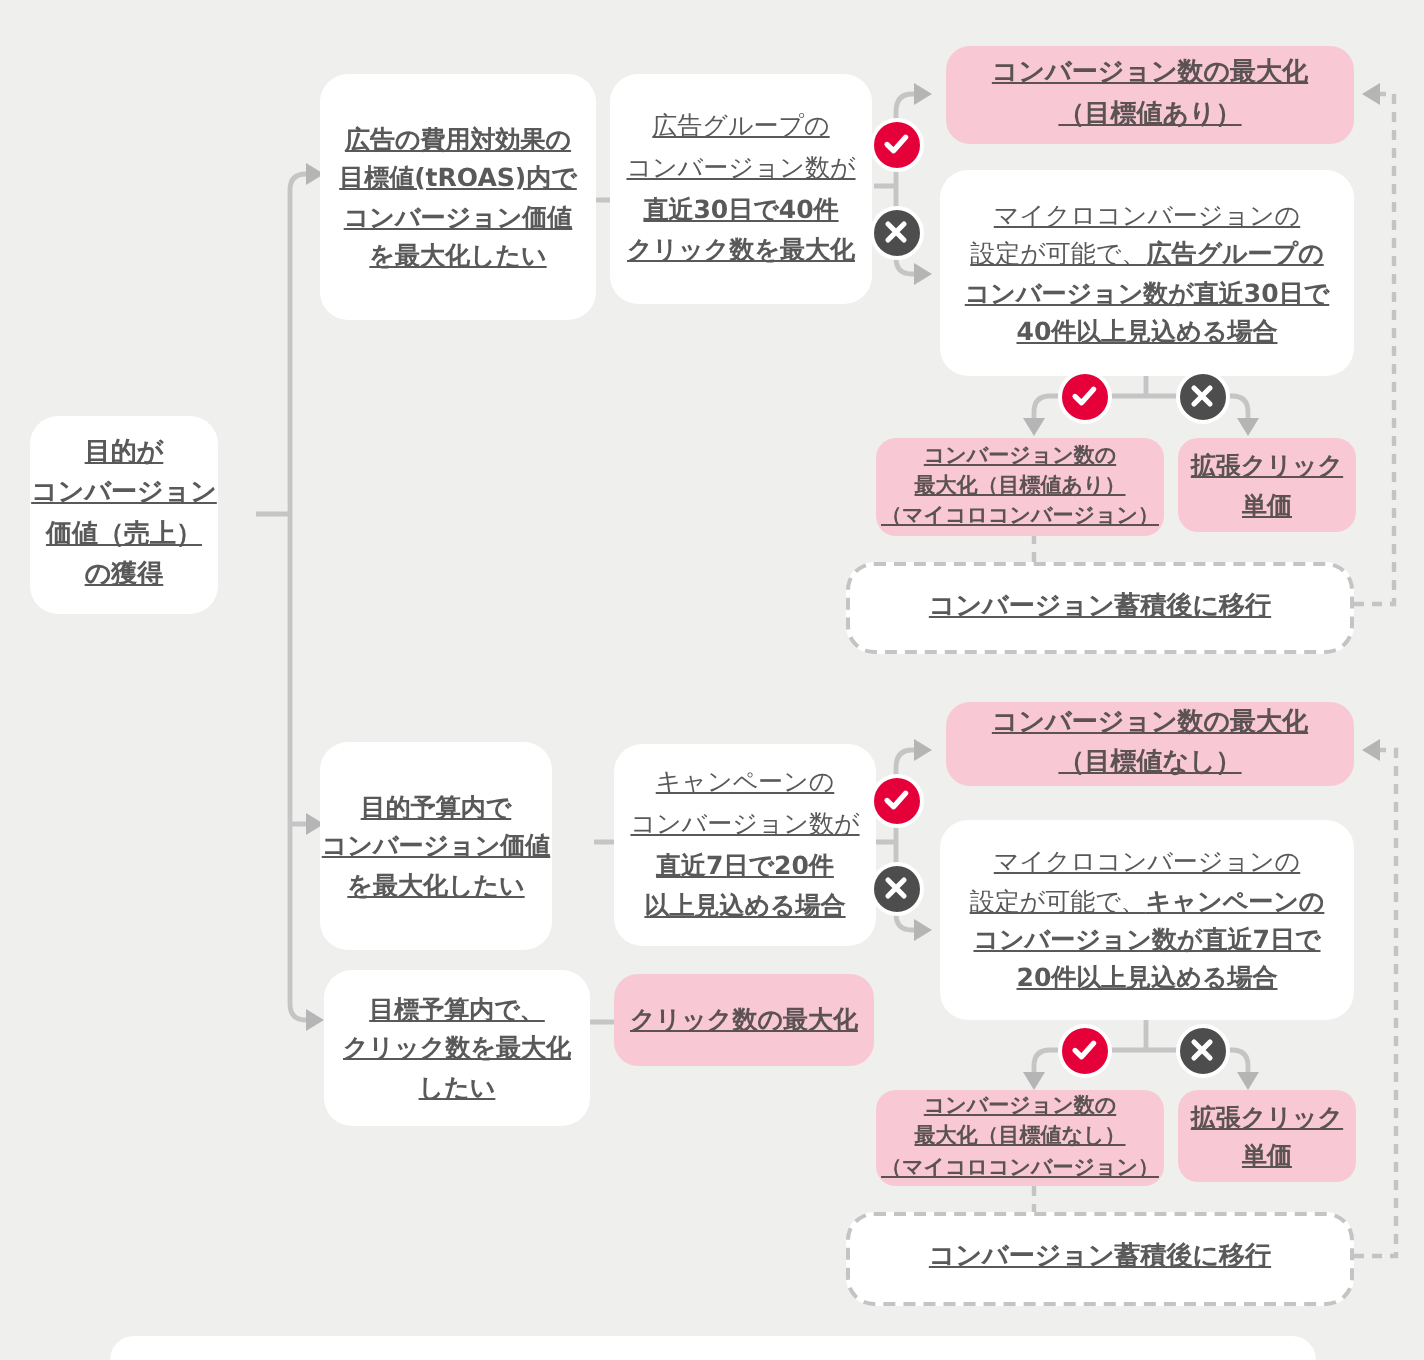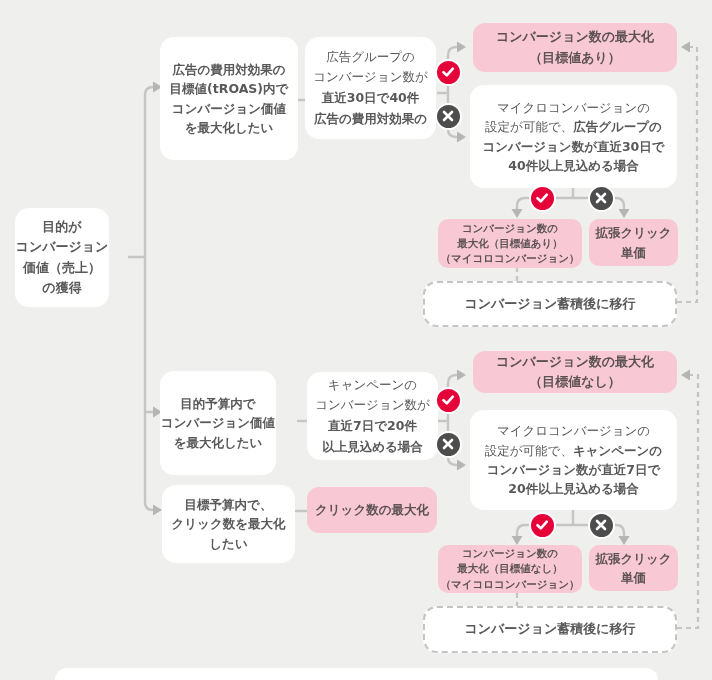--- a/index.html
+++ b/index.html
@@ -7,21 +7,21 @@
     --line:#c5c5c5; --arrow:#b5b5b5; --dash:#c4c4c4; --check:#e60039; --cross:#4d4d4d;
   }
   html,body{margin:0;padding:0;}
   body{font-family:"DejaVu Sans","Liberation Sans",sans-serif;background:var(--bg);}
   .canvas{position:relative;width:712px;height:680px;background:var(--bg);overflow:hidden;}
   .lines{position:absolute;left:0;top:0;z-index:1;}
   .ln{stroke:var(--line);stroke-width:2.4;fill:none;}
   .lnd{stroke:var(--dash);stroke-width:2.2;fill:none;stroke-dasharray:5 4;}
   .ah{fill:var(--arrow);stroke:none;}
   .box{position:absolute;z-index:2;display:flex;align-items:center;justify-content:center;
-       text-align:center;white-space:pre-line;box-sizing:border-box;line-height:1.55;}
+       text-align:center;white-space:pre-line;box-sizing:border-box;line-height:1.55;text-decoration:underline;}
   .card{background:var(--card);border-radius:14px;color:var(--text);}
   .pink{background:var(--pink);border-radius:12px;color:var(--pinktext);font-weight:700;}
   .dashedbox{background:var(--card);border:2px dashed var(--dash);border-radius:14px;
        color:var(--text);font-weight:700;}
   .w7{font-weight:700;justify-content:center;}
   .w4{font-weight:400;}
   .badge{position:absolute;z-index:3;width:27px;height:27px;border-radius:50%;
        border:2.5px solid #ffffff;box-sizing:border-box;display:flex;align-items:center;justify-content:center;}
   .badge svg{display:block;}
   .ic-check{background:var(--check);}
@@ -72,25 +72,25 @@
 価値（売上）
 の獲得</span>
   </div>
 
   <div class="box card w7" style="left:160px;top:37px;width:138px;height:123px;font-size:12.5px;">
     <span>広告の費用対効果の
 目標値(tROAS)内で
 コンバージョン価値
 を最大化したい</span>
   </div>
-  <div class="box card" style="left:305px;top:37px;width:131px;height:102px;font-size:12.5px;line-height:1.65;">
+  <div class="box card" style="left:305px;top:37px;width:131px;height:115px;font-size:12.5px;line-height:1.65;">
     <div><span class="w4">広告グループの
 コンバージョン数が
 </span><span class="w7">直近30日で40件
-広告の費用対効果の</span></div>
+クリック数を最大化</span></div>
   </div>
   <div class="box pink" style="left:473px;top:23px;width:204px;height:49px;font-size:13px;">
     <span>コンバージョン数の最大化
 （目標値あり）</span>
   </div>
   <div class="box card" style="left:470px;top:85px;width:207px;height:103px;font-size:12.5px;">
     <div><span class="w4">マイクロコンバージョンの
 設定が可能で、</span><span class="w7">広告グループの
 コンバージョン数が直近30日で
 40件以上見込める場合</span></div>
@@ -106,21 +106,21 @@
   </div>
   <div class="box dashedbox" style="left:423px;top:281px;width:254px;height:46px;font-size:13px;">
     <span>コンバージョン蓄積後に移行</span>
   </div>
 
   <div class="box card w7" style="left:160px;top:371px;width:116px;height:104px;font-size:12.5px;">
     <span>目的予算内で
 コンバージョン価値
 を最大化したい</span>
   </div>
-  <div class="box card" style="left:307px;top:372px;width:131px;height:88px;font-size:12.5px;line-height:1.65;">
+  <div class="box card" style="left:307px;top:372px;width:131px;height:101px;font-size:12.5px;line-height:1.65;">
     <div><span class="w4">キャンペーンの
 コンバージョン数が
 </span><span class="w7">直近7日で20件
 以上見込める場合</span></div>
   </div>
   <div class="box pink" style="left:473px;top:351px;width:204px;height:42px;font-size:13px;">
     <span>コンバージョン数の最大化
 （目標値なし）</span>
   </div>
   <div class="box card" style="left:470px;top:410px;width:207px;height:100px;font-size:12.5px;">

